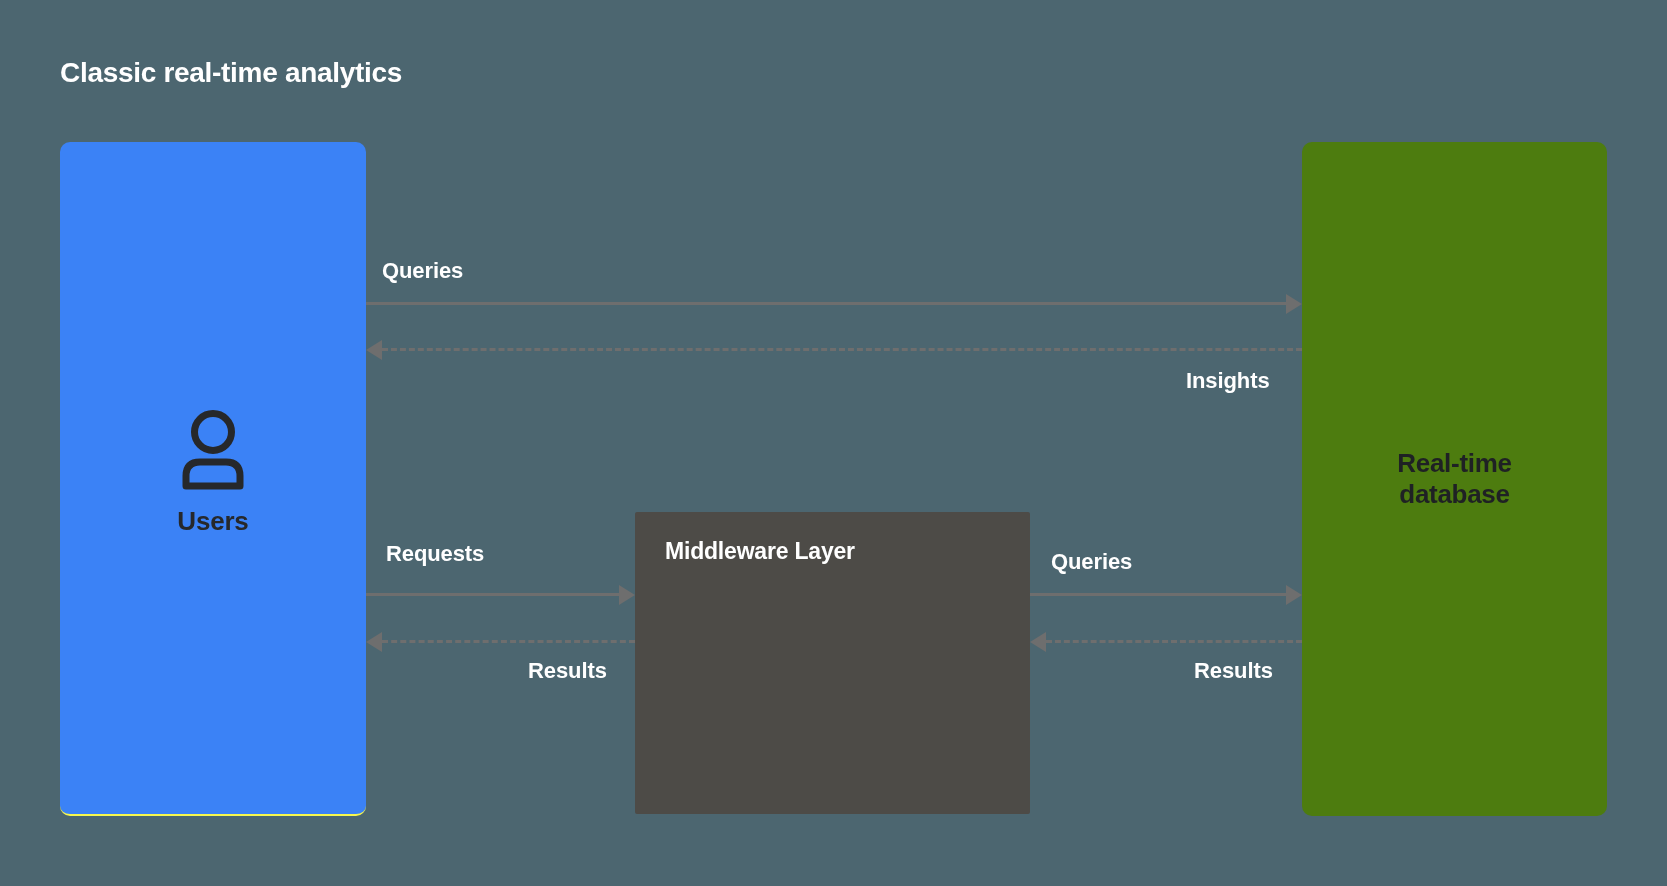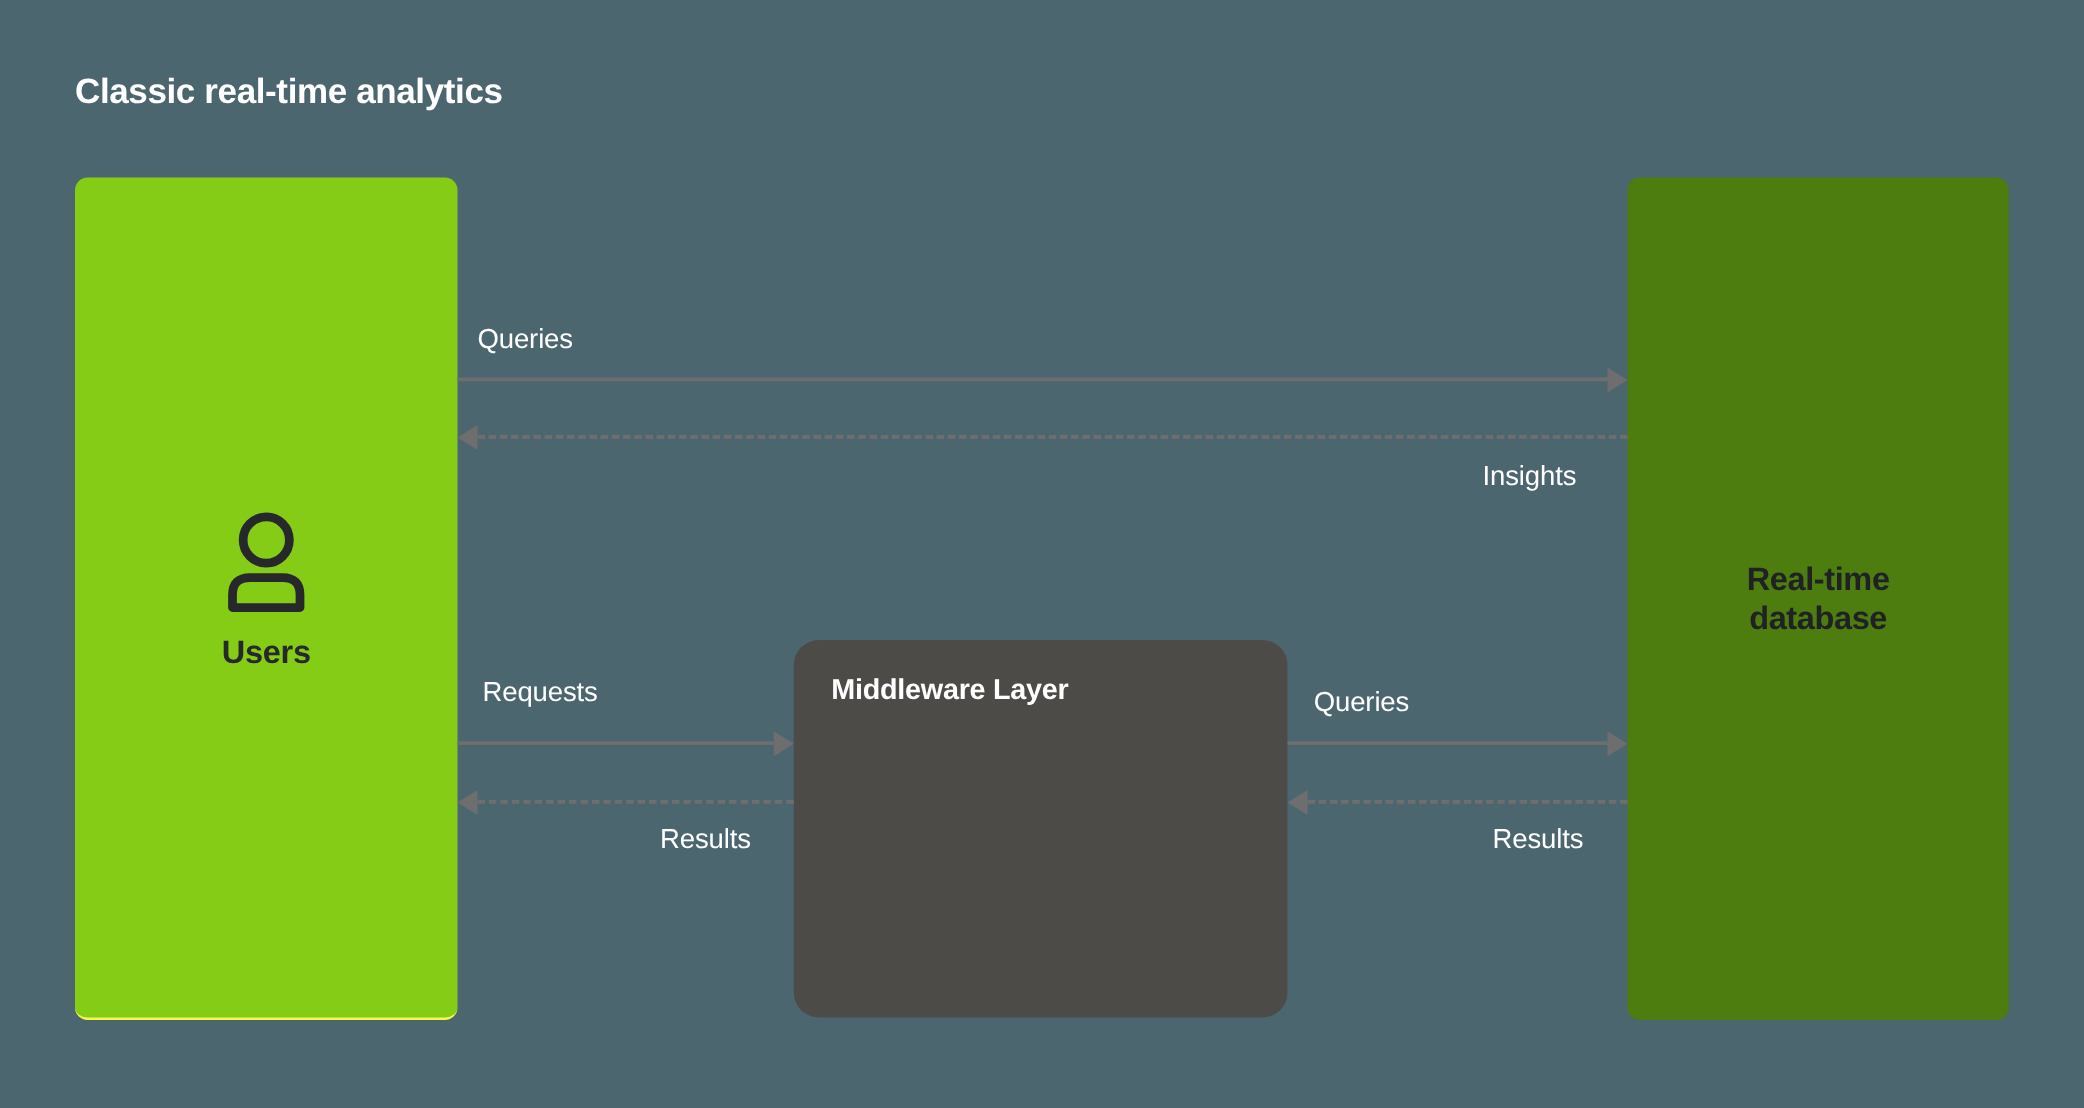--- a/index.html
+++ b/index.html
@@ -36,21 +36,21 @@
   .node {
     position: absolute;
     border-radius: 10px;
     box-sizing: border-box;
   }
   .node-users {
     left: 60px;
     top: 142px;
     width: 306px;
     height: 674px;
-    background: #84cc16;
+    background: #3b82f6;
     border-bottom: 2px solid #f7f74e;
     display: flex;
     flex-direction: column;
     align-items: center;
     justify-content: center;
   }
   .users-inner {
     display: flex;
     flex-direction: column;
     align-items: center;
@@ -68,21 +68,21 @@
     color: #26282b;
     letter-spacing: -0.2px;
   }
 
   .node-middleware {
     left: 635px;
     top: 512px;
     width: 395px;
     height: 302px;
     background: #4d4b47;
-    border-radius: 20px;
+    border-radius: 2px;
   }
   .middleware-label {
     position: absolute;
     left: 30px;
     top: 26px;
     font-size: 23px;
     font-weight: bold;
     color: #ffffff;
     letter-spacing: -0.2px;
     white-space: nowrap;
@@ -135,20 +135,21 @@
     border-right: 16px solid #6e6e6e;
   }
 
   
   .edge-label {
     position: absolute;
     font-size: 22px;
     color: #ffffff;
     white-space: nowrap;
     letter-spacing: -0.1px;
+    font-weight: bold;
   }
   .lbl-queries-top   { left: 382px;  top: 258px; }
   .lbl-insights      { left: 1186px; top: 368px; text-align: left; }
   .lbl-requests      { left: 386px;  top: 541px; }
   .lbl-results-left  { left: 528px;  top: 658px; }
   .lbl-queries-mid   { left: 1051px; top: 549px; }
   .lbl-results-right { left: 1194px; top: 658px; }
 </style>
 </head>
 <body>

